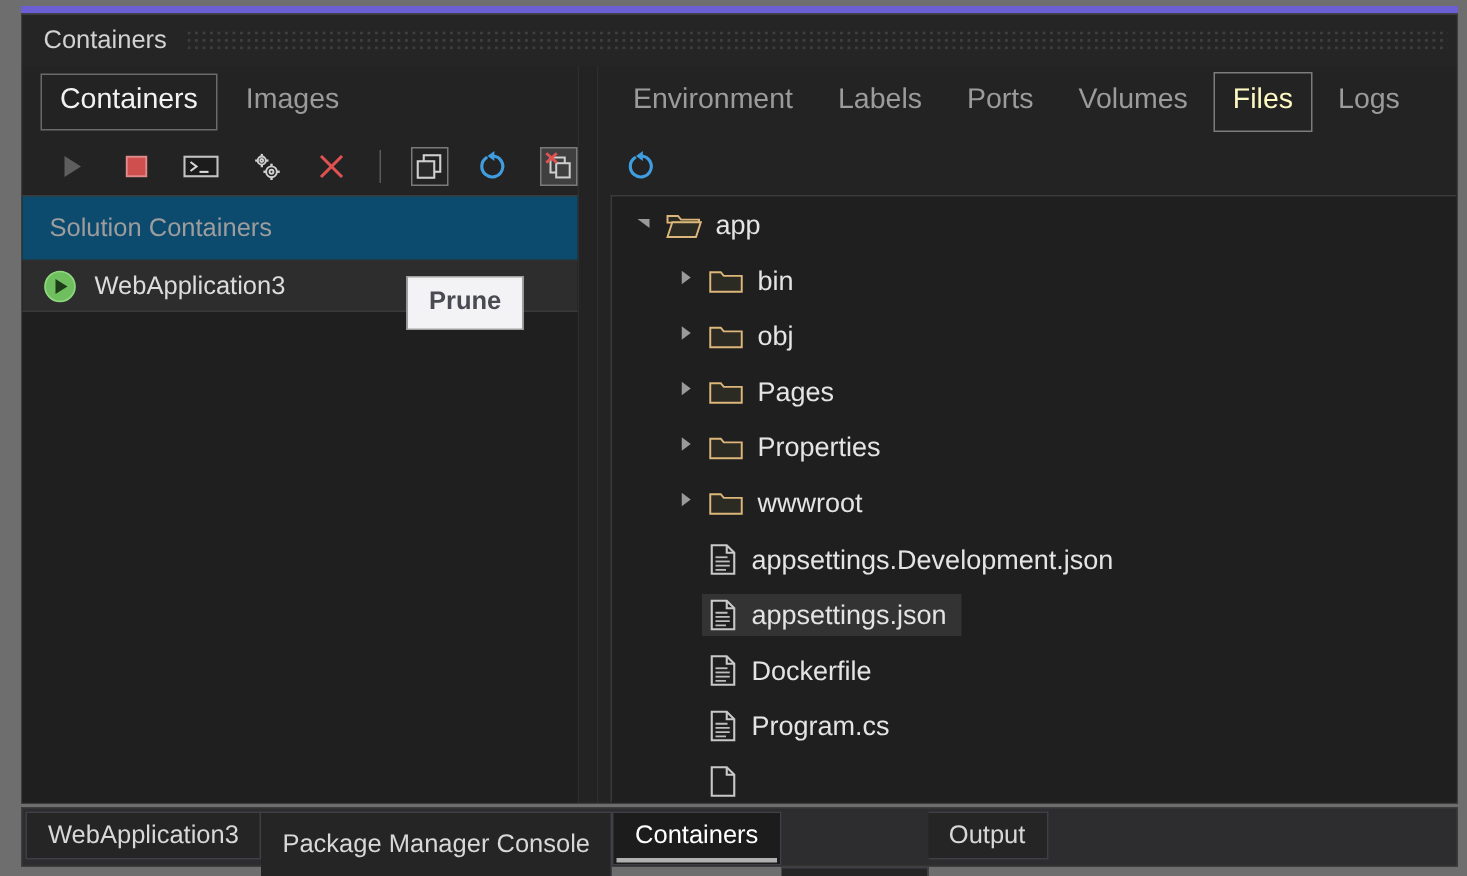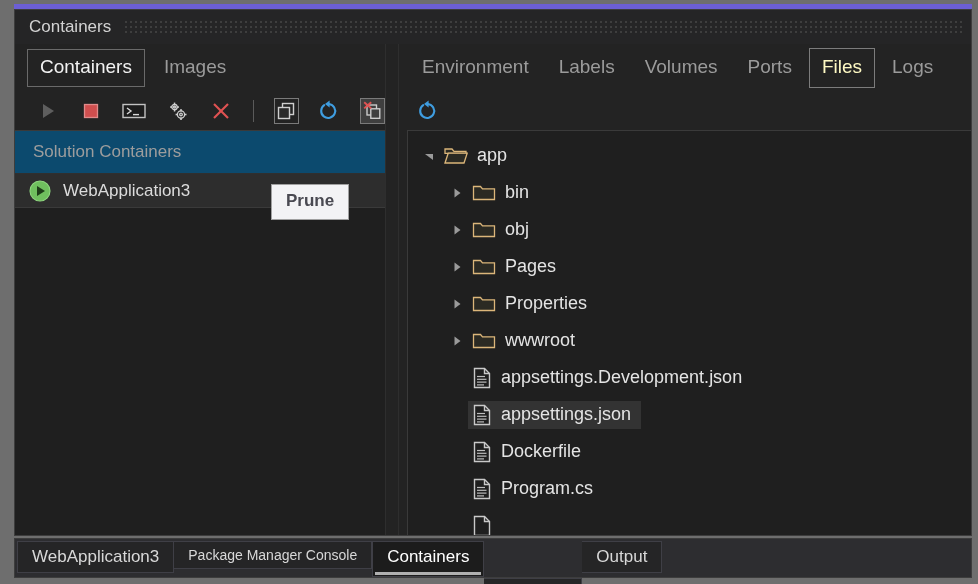--- a/index.html
+++ b/index.html
@@ -207,21 +207,21 @@
     border-bottom: none;
     background: #1f1f1f;
     overflow: hidden;
     position: relative;
   }
   .tree {
     padding-top: 6px;
   }
   .tnode {
     display: flex;
-    align-items: center;
+    align-items: flex-start;
     height: 37px;
     font-size: 18px;
     color: #e4e4e4;
     white-space: nowrap;
   }
   .tnode.selected > .tlabel-wrap { background: #333333; }
   .tlabel-wrap {
     display: flex;
     align-items: center;
     gap: 9px;
@@ -383,24 +383,24 @@
       <div class="right-pane">
 
         <div class="detail-tabs">
           <div class="dtab">
             <span>Environment</span>
           </div>
           <div class="dtab">
             <span>Labels</span>
           </div>
           <div class="dtab">
+            <span>Ports</span>
+          </div>
+          <div class="dtab">
             <span>Volumes</span>
-          </div>
-          <div class="dtab">
-            <span>Ports</span>
           </div>
           <div class="dtab active">
             <span>Files</span>
           </div>
           <div class="dtab">
             <span>Logs</span>
           </div>
         </div>
 
         <div class="detail-toolbar">
@@ -608,21 +608,21 @@
       </div>
     </div>
   </div>
 
   <div style="position:absolute; left:14px; top:538px; width:958px; height:40px; background:#2d2d30; border:1px solid #3d3d3d; display:flex; align-items:flex-start; padding:2px 0 0 2px;">
 
     <div style="display:flex; align-items:center; height:32px; padding:0 14px; background:#252526; border:1px solid #3f3f46; color:#d8d8d8; font-size:17px; white-space:nowrap;">
       <span>WebApplication3</span>
     </div>
 
-    <div style="display:flex; align-items:center; height:28px; padding:0 14px; background:#252526; border:1px solid #3f3f46; border-left:none; color:#d8d8d8; font-size:14px; white-space:nowrap;">
+    <div style="display:flex; align-items:center; height:44px; padding:0 14px; background:#252526; border:1px solid #3f3f46; border-left:none; color:#d8d8d8; font-size:17px; white-space:nowrap;">
       <span>Package Manager Console</span>
     </div>
 
     <div style="display:flex; flex-direction:column; justify-content:space-between; height:36px; background:#1c1c1c; border:1px solid #3f3f46; color:#ffffff; font-size:17px; white-space:nowrap;">
       <span style="padding:5px 14px 0 14px;">Containers</span>
       <span style="height:3px; background:#b0b0b0; margin:0 2px 1px 2px;"></span>
     </div>
 
     <div style="display:flex; align-items:center; height:32px; padding:0 14px; background:#252526; border:1px solid #3f3f46; border-left:none; color:#d8d8d8; font-size:17px; white-space:nowrap;margin-top:37px;">
       <span>Error List</span>

